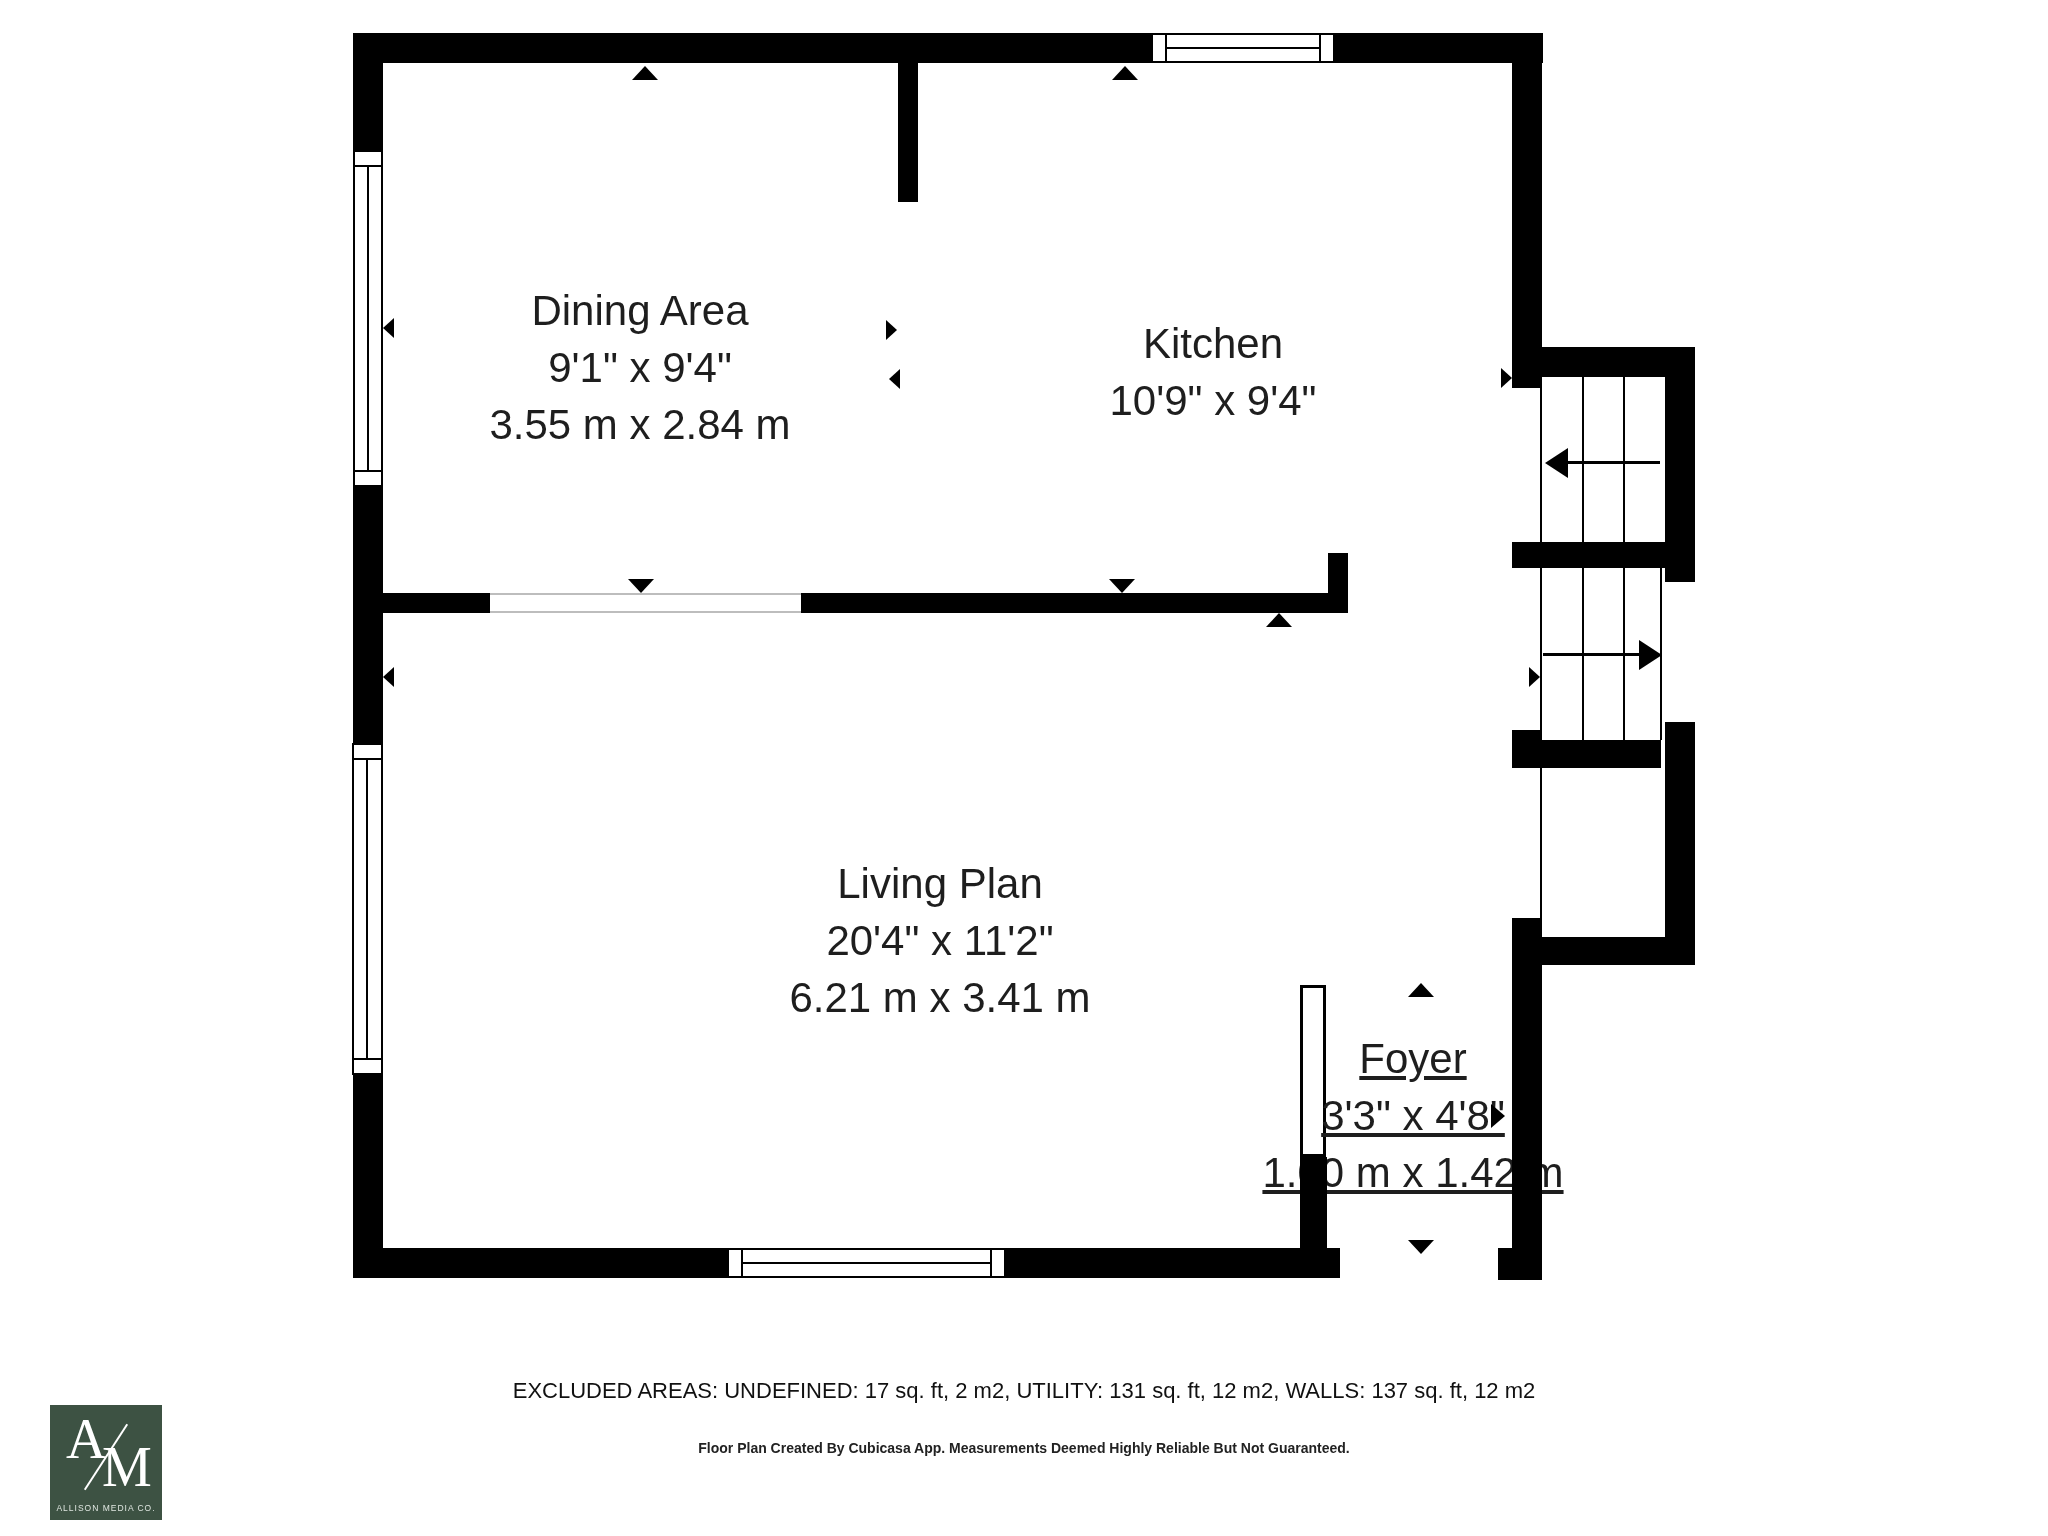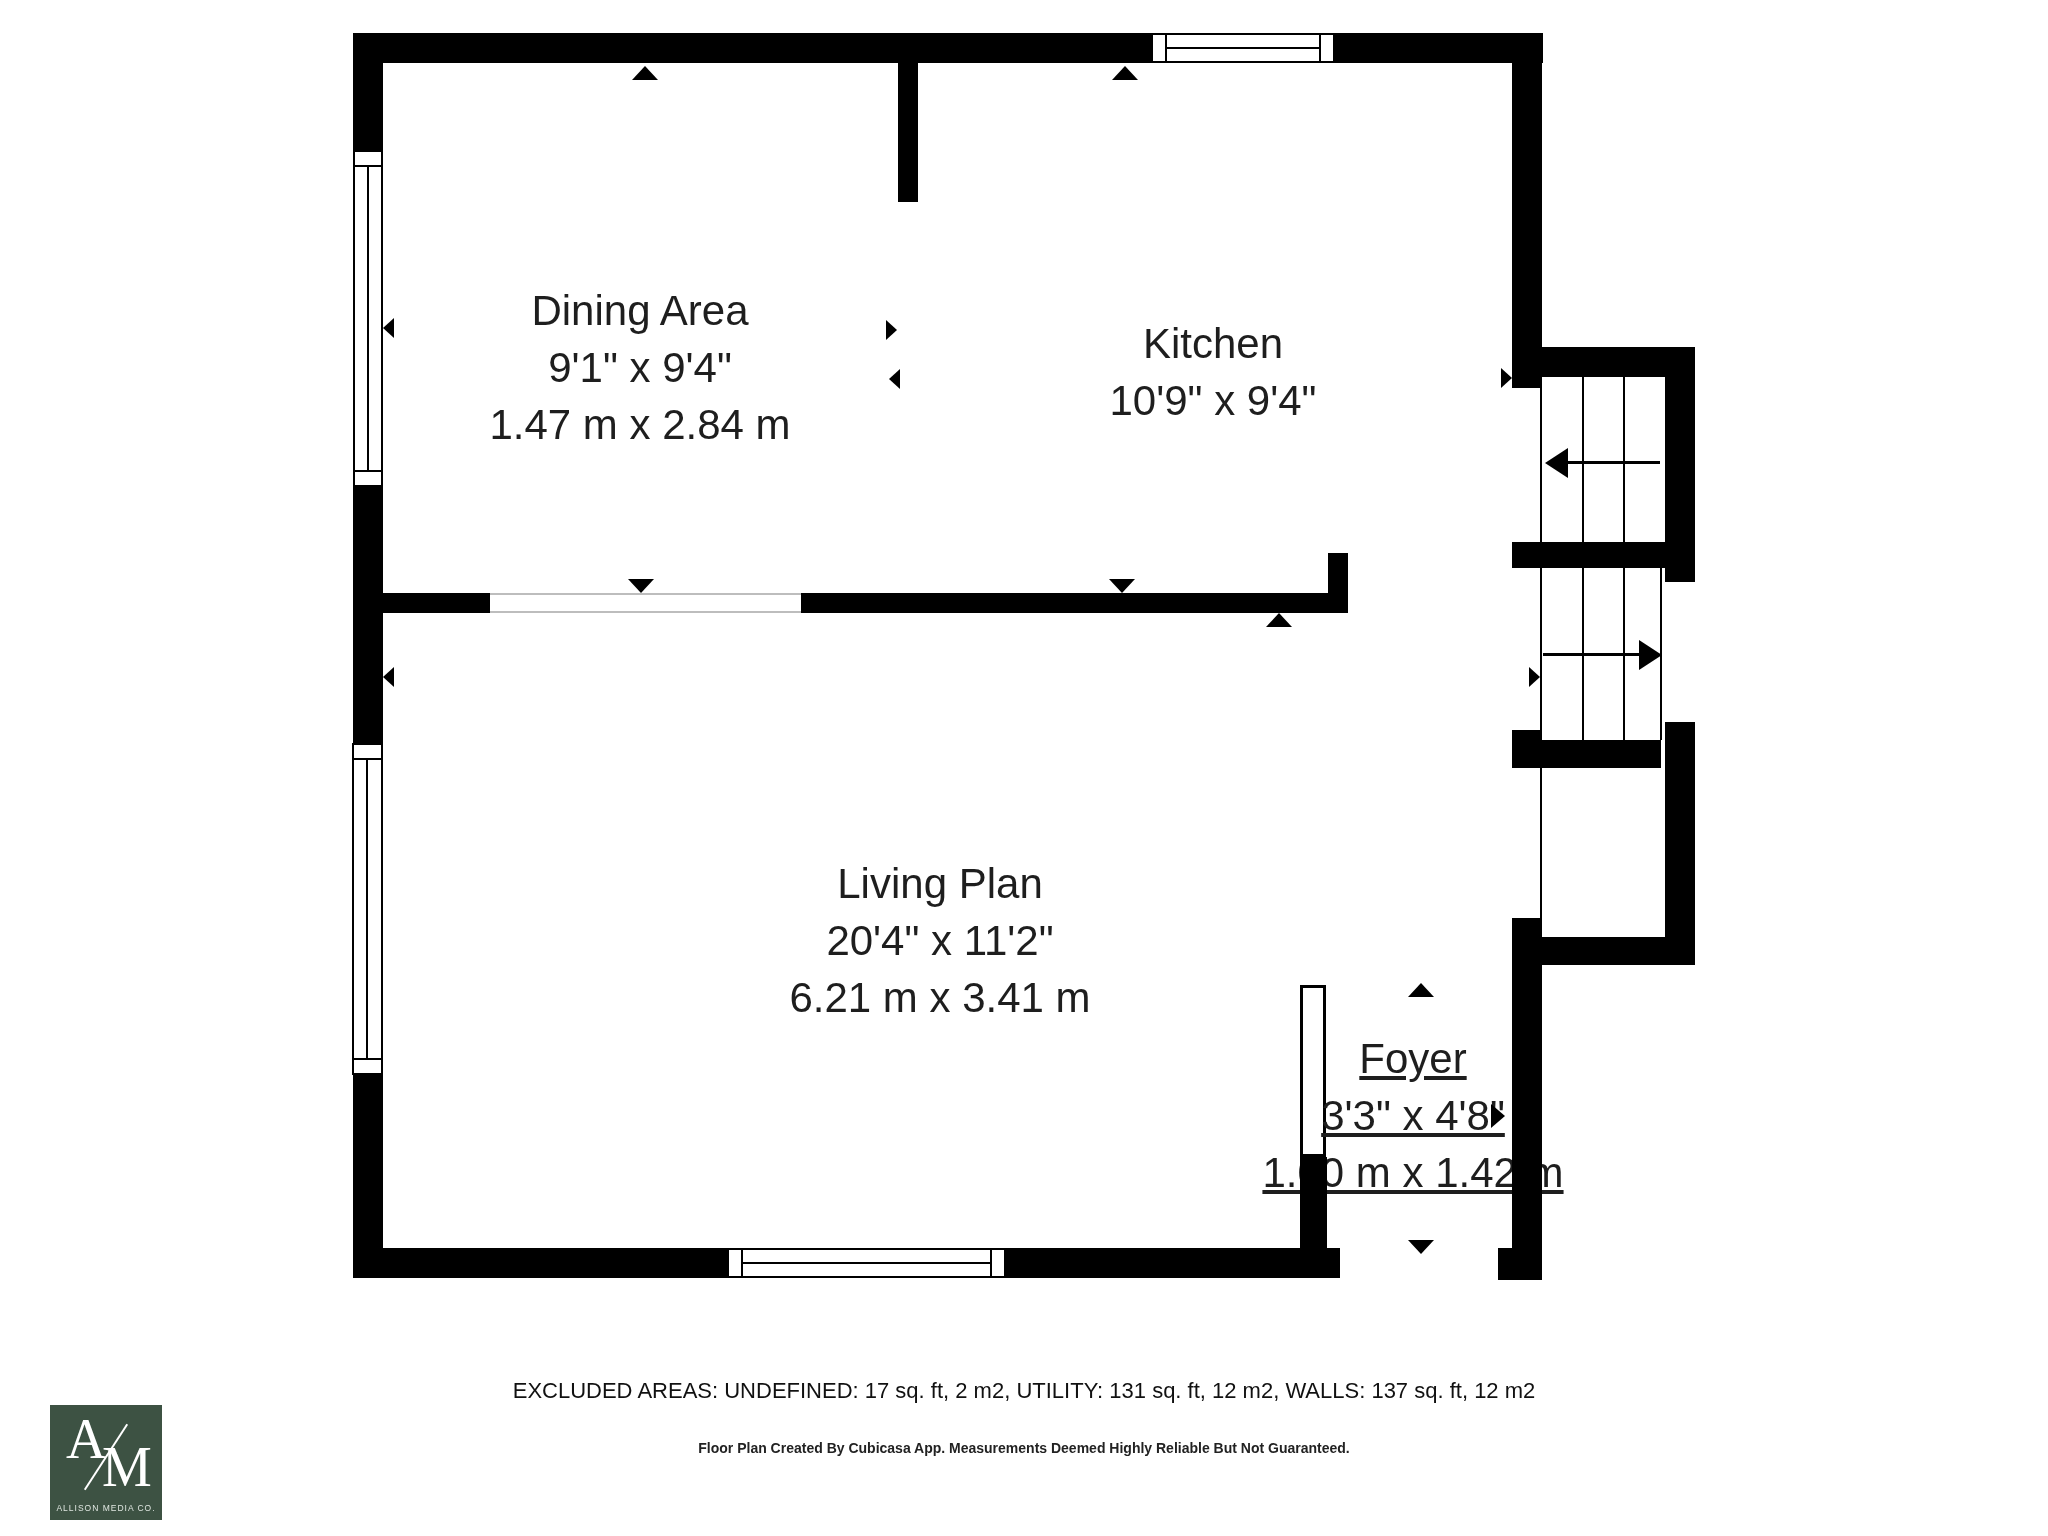--- a/index.html
+++ b/index.html
@@ -129,21 +129,21 @@
   <div class="tri right" style="left:1529px;top:667px;"></div>
   <div class="tri up" style="left:1408px;top:983px;"></div>
   <div class="tri down" style="left:1408px;top:1240px;"></div>
   <div class="tri right" style="left:1491px;top:1104px;border-top-width:12px;border-bottom-width:12px;border-left-width:14px;"></div>
 
   <div class="leaf" style="left:1300px;top:985px;width:26px;height:172px;"></div>
 
   <div class="room-label" style="left:440px;top:282px;width:400px;">
     <div>Dining Area</div>
     <div>9'1" x 9'4"</div>
-    <div>1.47 m x 2.84 m</div>
+    <div>3.55 m x 2.84 m</div>
   </div>
   <div class="room-label" style="left:1013px;top:296px;width:400px;margin-top:19px;">
     <div>Kitchen</div>
     <div>10'9" x 9'4"</div>
   </div>
   <div class="room-label" style="left:690px;top:855px;width:500px;">
     <div>Living Plan</div>
     <div>20'4" x 11'2"</div>
     <div>6.21 m x 3.41 m</div>
   </div>

